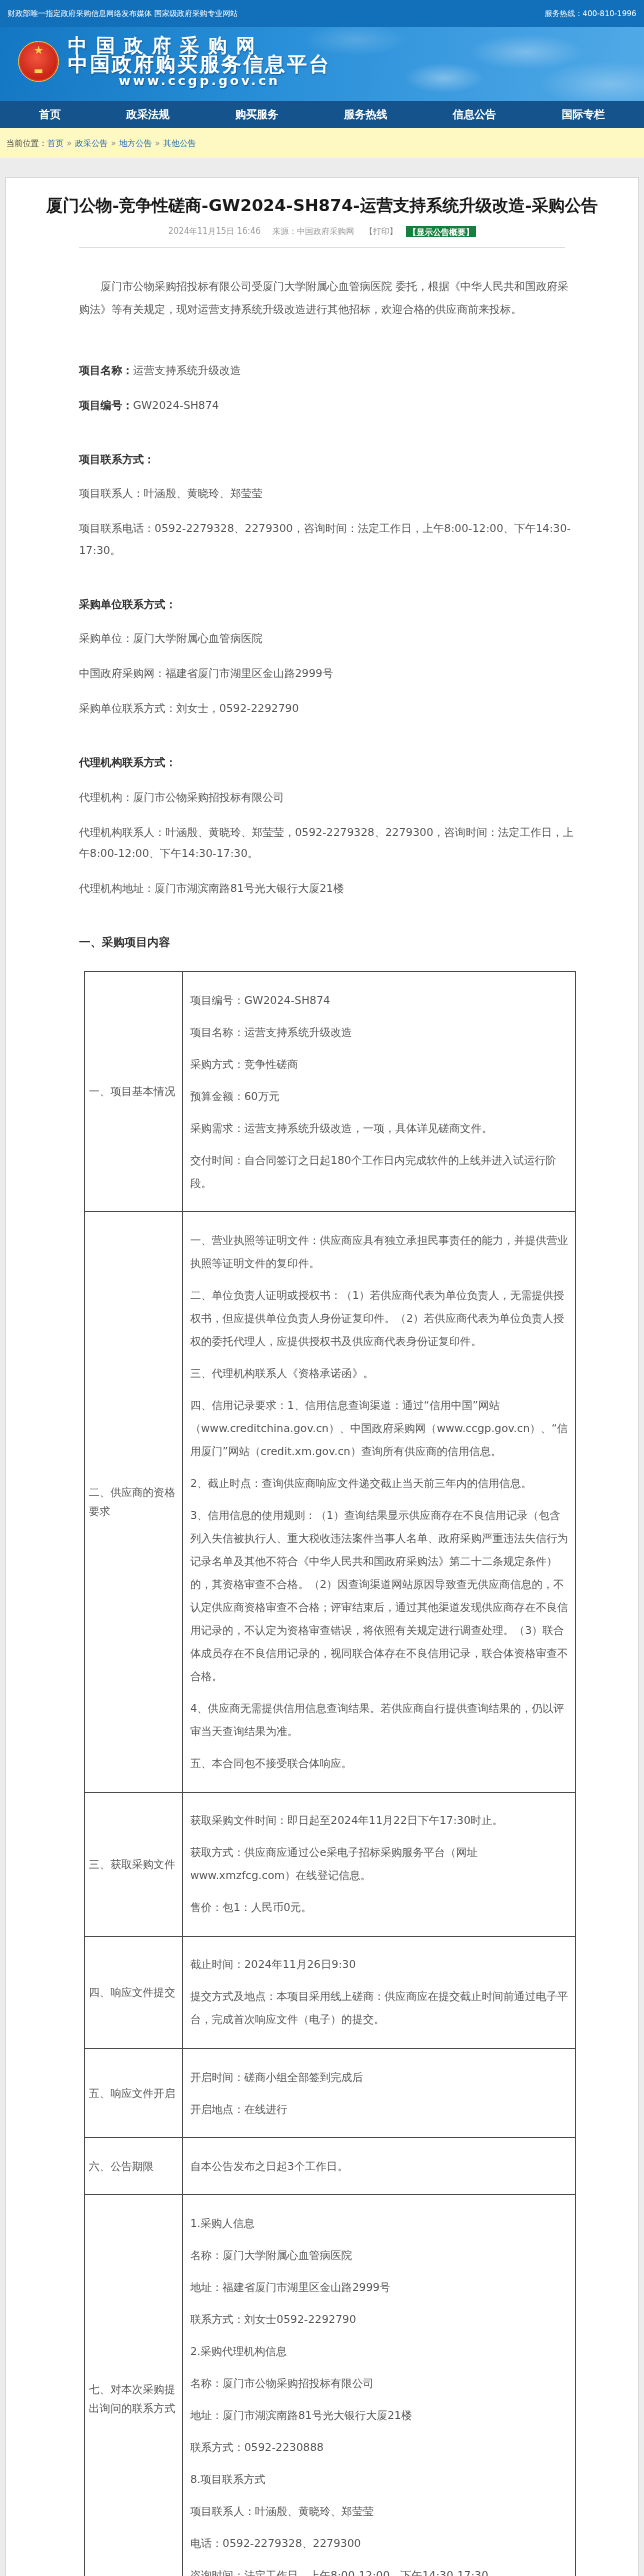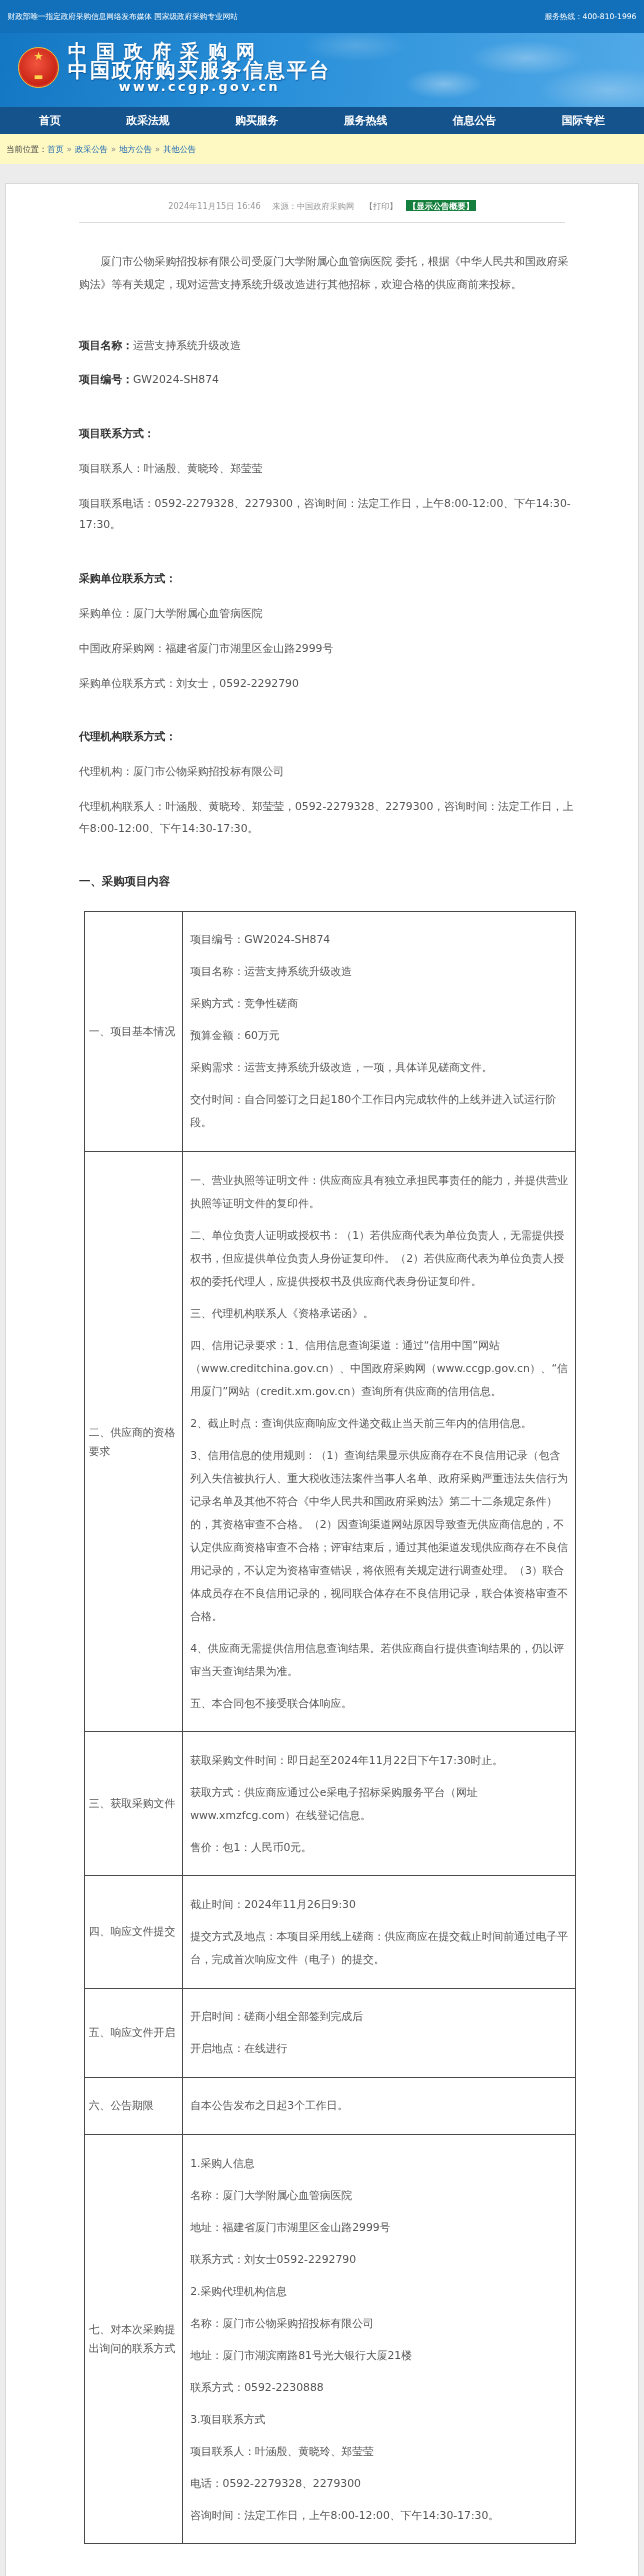--- a/index.html
+++ b/index.html
@@ -3,21 +3,21 @@
 <meta charset="utf-8">
 <style>
   html,body{margin:0;padding:0;}
   body{
     width:644px; min-height:2576px; background:#ececec;
     font-family:"DejaVu Sans","Liberation Sans",sans-serif;
     -webkit-font-smoothing:antialiased;
   }
   
   .topbar{
-    height:33px; background:#1270bb; color:#fff; font-size:7.6px;
+    height:27px; background:#1270bb; color:#fff; font-size:7.6px;
     display:flex; justify-content:space-between; align-items:center;
     padding:0 7.6px;
   }
   
   .banner{
     height:74px; position:relative; overflow:hidden;
     background:
       radial-gradient(57px 21.6px at 444px 51px, rgba(255,255,255,.35), rgba(255,255,255,0) 70%),
       radial-gradient(82px 25px at 526px 25px, rgba(255,255,255,.30), rgba(255,255,255,0) 70%),
       radial-gradient(101px 32px at 609px 57px, rgba(255,255,255,.28), rgba(255,255,255,0) 70%),
@@ -112,20 +112,21 @@
         <li>信息公告</li>
         <li>国际专栏</li>
       </ul>
   </nav>
 
   <div class="breadcrumb-row">
     <span>当前位置：</span><span id="bc-items"><a>首页</a><span class="bc-sep">»</span><a>政采公告</a><span class="bc-sep">»</span><a>地方公告</a><span class="bc-sep">»</span><a>其他公告</a></span>
   </div>
 
   <div class="content-box">
+    <h1 class="doc-title">厦门公物-竞争性磋商-GW2024-SH874-运营支持系统升级改造-采购公告</h1>
 
     <div class="meta">
       <span>2024年11月15日 16:46</span>
       <span class="m-gap">来源：</span><span>中国政府采购网</span>
       <a class="print">【打印】</a>
       <a class="badge">【显示公告概要】</a>
     </div>
 
     <div class="divider"></div>
 
@@ -138,20 +139,21 @@
           <p class="group"><b>项目联系方式：</b><span></span></p>
           <p><span>项目联系人：</span><span>叶涵殷、黄晓玲、郑莹莹</span></p>
           <p><span>项目联系电话：</span><span>0592-2279328、2279300，咨询时间：法定工作日，上午8:00-12:00、下午14:30-17:30。</span></p>
           <p class="group"><b>采购单位联系方式：</b><span></span></p>
           <p><span>采购单位：</span><span>厦门大学附属心血管病医院</span></p>
           <p><span>中国政府采购网：</span><span>福建省厦门市湖里区金山路2999号</span></p>
           <p><span>采购单位联系方式：</span><span>刘女士，0592-2292790</span></p>
           <p class="group"><b>代理机构联系方式：</b><span></span></p>
           <p><span>代理机构：</span><span>厦门市公物采购招投标有限公司</span></p>
           <p><span>代理机构联系人：</span><span>叶涵殷、黄晓玲、郑莹莹，0592-2279328、2279300，咨询时间：法定工作日，上午8:00-12:00、下午14:30-17:30。</span></p>
+          <p><span>代理机构地址：</span><span>厦门市湖滨南路81号光大银行大厦21楼</span></p>
         </div>
 
       <h2 class="sec">一、采购项目内容</h2>
 
       <table class="info">
         <tbody id="info-tbody">
             <tr>
               <td class="rowlab">一、项目基本情况</td>
               <td class="rowval">
                 <p>项目编号：GW2024-SH874</p>
@@ -207,21 +209,21 @@
               <td class="rowlab">七、对本次采购提出询问的联系方式</td>
               <td class="rowval">
                 <p>1.采购人信息</p>
                 <p>名称：厦门大学附属心血管病医院</p>
                 <p>地址：福建省厦门市湖里区金山路2999号</p>
                 <p>联系方式：刘女士0592-2292790</p>
                 <p>2.采购代理机构信息</p>
                 <p>名称：厦门市公物采购招投标有限公司</p>
                 <p>地址：厦门市湖滨南路81号光大银行大厦21楼</p>
                 <p>联系方式：0592-2230888</p>
-                <p>3.项目联系方式</p>
+                <p>8.项目联系方式</p>
                 <p>项目联系人：叶涵殷、黄晓玲、郑莹莹</p>
                 <p>电话：0592-2279328、2279300</p>
                 <p>咨询时间：法定工作日，上午8:00-12:00、下午14:30-17:30。</p>
               </td>
             </tr>
           </tbody>
       </table>
 
     </div>
   </div>

